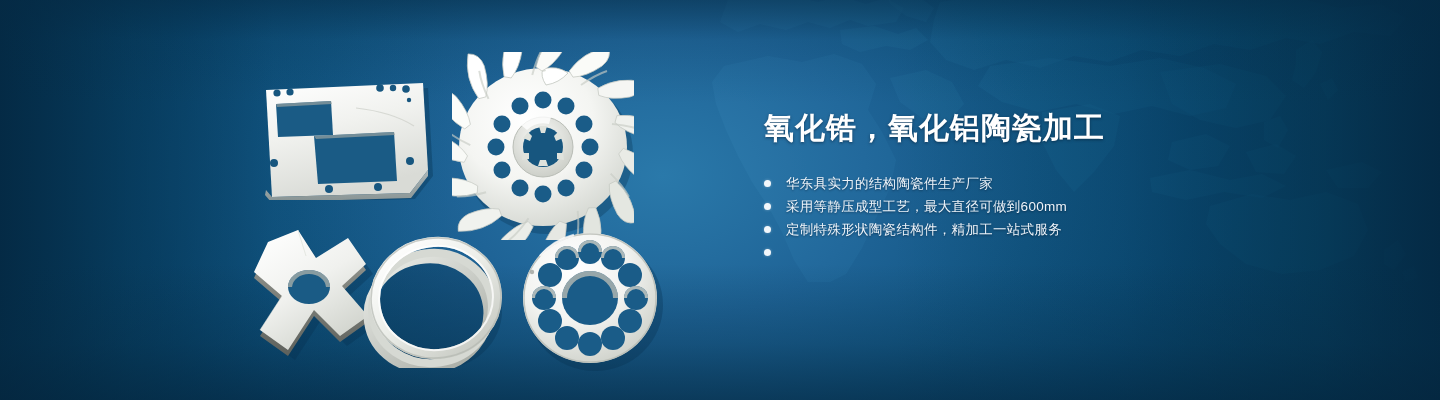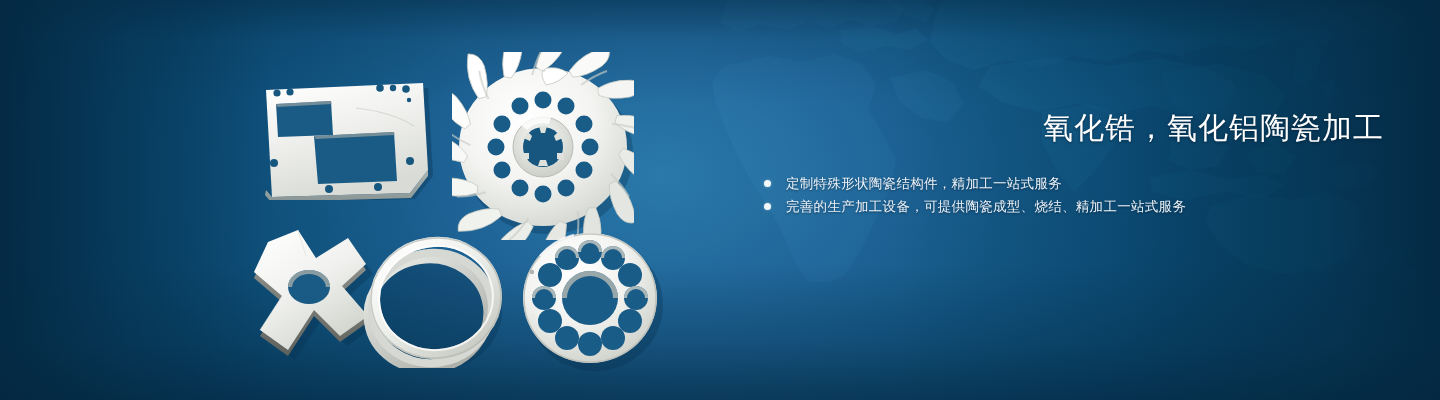--- a/index.html
+++ b/index.html
@@ -77,24 +77,23 @@
     position: absolute;
     left: 764px;
     top: 108px;
     width: 620px;
   }
   .headline {
     font-size: 30px;
     line-height: 40px;
     color: #ffffff;
     letter-spacing: 1px;
-    font-weight: 400;
+    font-weight: 700;
     text-shadow: 0 1px 3px rgba(0,20,40,0.55);
     white-space: nowrap;
-    text-align: right;
   }
   .bullets {
     list-style: none;
     margin: 24px 0 0 0;
     padding: 0;
   }
   .bullet {
     position: relative;
     padding-left: 22px;
     font-size: 13.5px;
@@ -458,22 +457,29 @@
       </g>
     </svg>
   </div>
 
   <div class="textblock">
     <div class="headline">氧化锆，氧化铝陶瓷加工</div>
 
     <ul class="bullets">
       <li class="bullet">
         <span class="dot"></span>
+        <span>华东具实力的结构陶瓷件生产厂家</span>
+      </li>
+      <li class="bullet">
+        <span class="dot"></span>
+        <span>采用等静压成型工艺，最大直径可做到600mm</span>
+      </li>
+      <li class="bullet">
+        <span class="dot"></span>
         <span>定制特殊形状陶瓷结构件，精加工一站式服务</span>
       </li>
       <li class="bullet">
         <span class="dot"></span>
-        <span>完善的生产加工设备，可提供陶瓷成型、烧结、精加工一站式服务</span>
       </li>
     </ul>
   </div>
 
 </div>
 
 </body></html>

